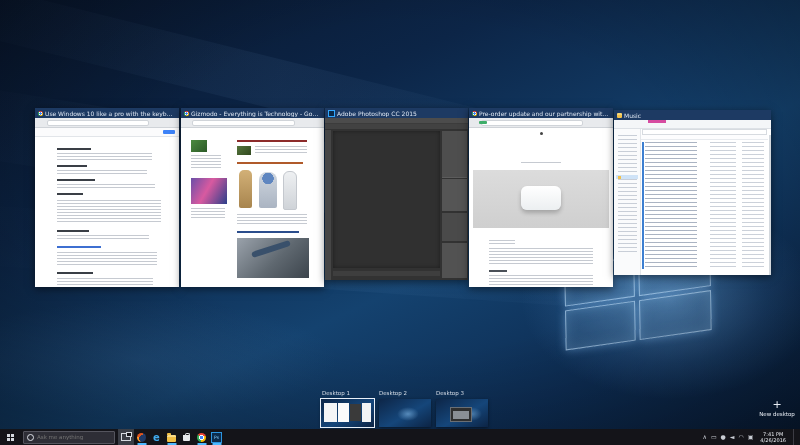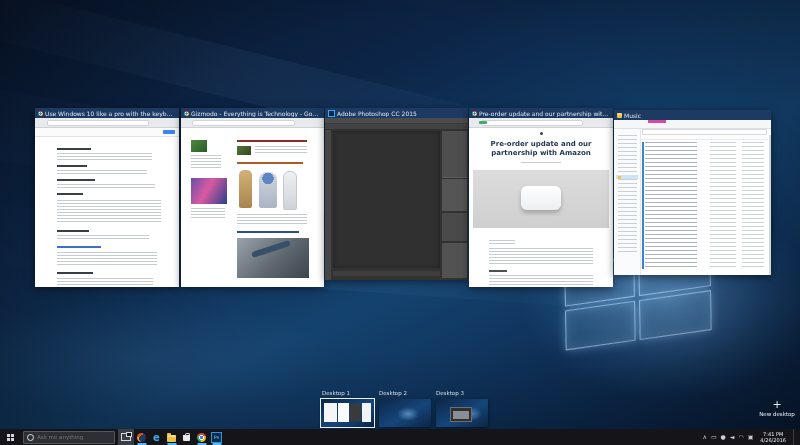--- a/index.html
+++ b/index.html
@@ -170,21 +170,20 @@
     <div class="ttl">
       <span class="tico chrome"></span>
       <span class="ttxt">Pre-order update and our partnership with Amazon — eero blog</span>
     </div>
     <div class="body">
       <div class="cbar">
           <div class="addr"></div>
         </div>
       <div class="blk" style="left:10px;top:3px;width:8px;height:3px;background:#3fae6a;border-radius:1px;"></div>
       <div class="blk" style="left:50%;top:14px;width:3px;height:3px;margin-left:-1.5px;border-radius:50%;background:#444;"></div>
-      <div class="blk" style="left:12px;top:22px;width:120px;color:#1f3550;font-size:7px;line-height:9px;font-weight:bold;text-align:center;">Pre-order update and our partnership with Amazon</div>
       <div class="blk lines" style="left:52px;top:44px;width:40px;height:3px;"></div>
       <div class="blk" style="left:4px;top:52px;right:4px;height:58px;background:linear-gradient(180deg,#dcdcdc 0%,#cfcfcf 100%);"></div>
       <div class="blk" style="left:50%;top:68px;width:40px;height:24px;margin-left:-20px;border-radius:6px;background:linear-gradient(180deg,#ffffff 0%,#eceff1 100%);box-shadow:0 3px 4px rgba(0,0,0,.22);"></div>
       <div class="blk lines" style="left:20px;top:122px;width:26px;height:4px;"></div>
       <div class="blk lines" style="left:20px;top:130px;width:104px;height:18px;"></div>
       <div class="hbar" style="left:20px;top:152px;width:18px;background:#4a5058;height:1.5px;"></div>
       <div class="blk lines" style="left:20px;top:157px;width:104px;height:10px;"></div>
     </div>
   </div>
 

